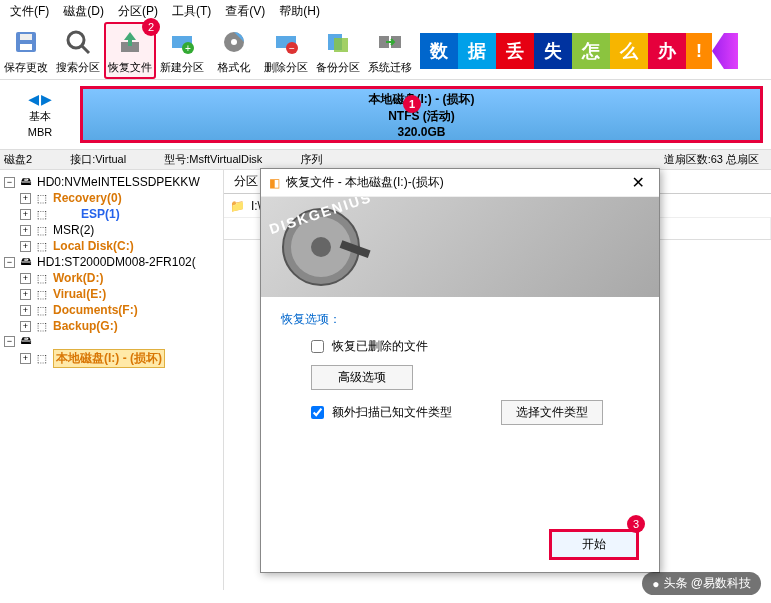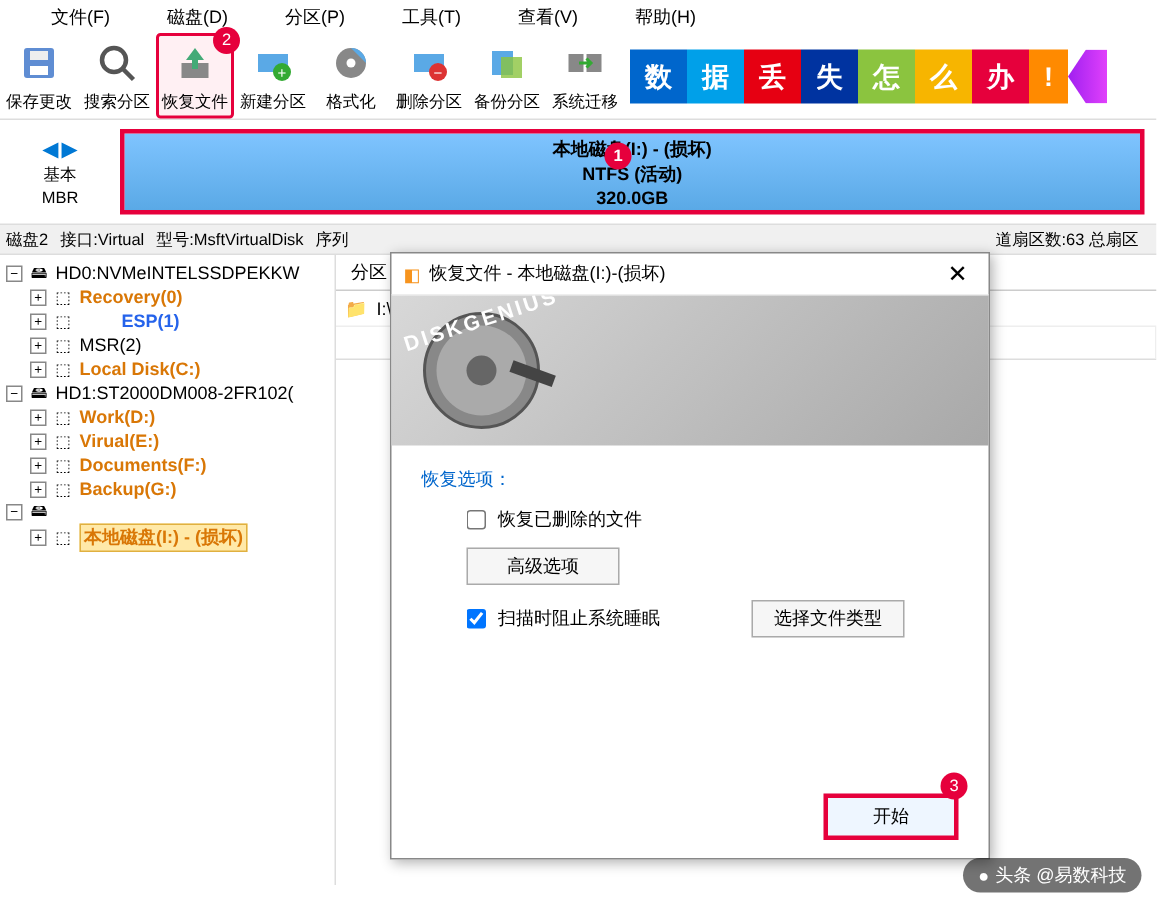--- a/index.html
+++ b/index.html
@@ -1,35 +1,35 @@
 <!DOCTYPE html>
 <html><head>
   <meta charset="utf-8">
   <style>
     * { box-sizing: border-box; margin: 0; padding: 0; }
     body { font-family: "Microsoft YaHei", SimSun, sans-serif; font-size: 12px; width: 771px; height: 603px; overflow: hidden; position: relative; background: #fff; }
     
     .menubar { display: flex; height: 22px; align-items: center; padding: 0 4px; gap: 2px; background: #fff; }
-    .menubar span { padding: 2px 6px; cursor: default; margin-left: 24px; }
+    .menubar span { padding: 2px 6px; cursor: default; }
     
     .toolbar { display: flex; height: 58px; background: #fff; border-bottom: 1px solid #ddd; }
     .tool-btn { width: 52px; display: flex; flex-direction: column; align-items: center; justify-content: center; gap: 2px; font-size: 11px; cursor: pointer; }
     .tool-btn.highlighted { border: 2px solid #e6003c; border-radius: 3px; background: #fff0f3; position: relative; }
     .tool-icon { width: 32px; height: 32px; display: flex; align-items: center; justify-content: center; }
     .marker { position: absolute; width: 18px; height: 18px; background: #e6003c; border-radius: 50%; color: #fff; font-size: 11px; display: flex; align-items: center; justify-content: center; z-index: 10; }
     
     .banner { display: flex; align-items: center; height: 58px; margin-left: 4px; }
     .banner-block { height: 36px; padding: 4px 10px; color: #fff; font-weight: bold; font-size: 18px; display: flex; align-items: center; }
     
     .nav-row { display: flex; height: 70px; border-bottom: 1px solid #ddd; }
     .nav-left { width: 80px; display: flex; flex-direction: column; align-items: center; justify-content: center; font-size: 11px; gap: 2px; }
     .nav-arrows { display: flex; gap: 2px; font-size: 14px; color: #0078d4; }
     .partition-bar { flex: 1; border: 3px solid #e6003c; margin: 6px 8px 6px 0; position: relative; background: linear-gradient(#7fc4ff, #5aa9e6); display: flex; flex-direction: column; align-items: center; justify-content: center; color: #000; font-weight: bold; font-size: 12px; }
     
-    .statusbar { height: 20px; background: #f0f0f0; border-bottom: 1px solid #ddd; display: flex; align-items: center; padding: 0 4px; font-size: 11px; }
+    .statusbar { height: 20px; background: #f0f0f0; border-bottom: 1px solid #ddd; display: flex; align-items: center; padding: 0 4px; font-size: 11px; gap: 30px; }
     .statusbar span { margin-right: 8px; }
     
     .main { display: flex; height: 420px; }
     .tree { width: 224px; border-right: 1px solid #ddd; padding: 4px; font-size: 12px; overflow: hidden; }
     .tree-node { display: flex; align-items: center; gap: 3px; padding: 1px 0; white-space: nowrap; }
     .tree-toggle { width: 11px; height: 11px; border: 1px solid #888; display: inline-flex; align-items: center; justify-content: center; font-size: 9px; line-height: 1; cursor: pointer; }
     .tree-icon { width: 16px; height: 12px; display: inline-flex; align-items: center; justify-content: center; font-size: 11px; }
     .tree-label { cursor: default; }
     .tree-label.orange { color: #d97706; font-weight: bold; }
     .tree-label.blue { color: #2563eb; font-weight: bold; padding-left: 28px; }
@@ -289,21 +289,21 @@
     <div class="opt-row">
       <input type="checkbox" style="">
       <span>恢复已删除的文件</span>
     </div>
     <div class="row-with-btn">
       <div class="side-btn">高级选项</div>
     </div>
     <div class="row-with-btn">
       <div style="display:flex;align-items:center;gap:8px;width:170px">
         <input type="checkbox" checked="" style="">
-        <span>扫描时阻止系统睡眠</span>
+        <span>额外扫描已知文件类型</span>
       </div>
       <div class="side-btn">选择文件类型</div>
     </div>
   </div>
   <div class="dialog-foot">
     <div style="margin-left:auto;position:relative">
       <div class="marker" style="right:-6px;top:-14px;">3</div>
       <div class="start-btn">开始</div>
     </div>
   </div>

